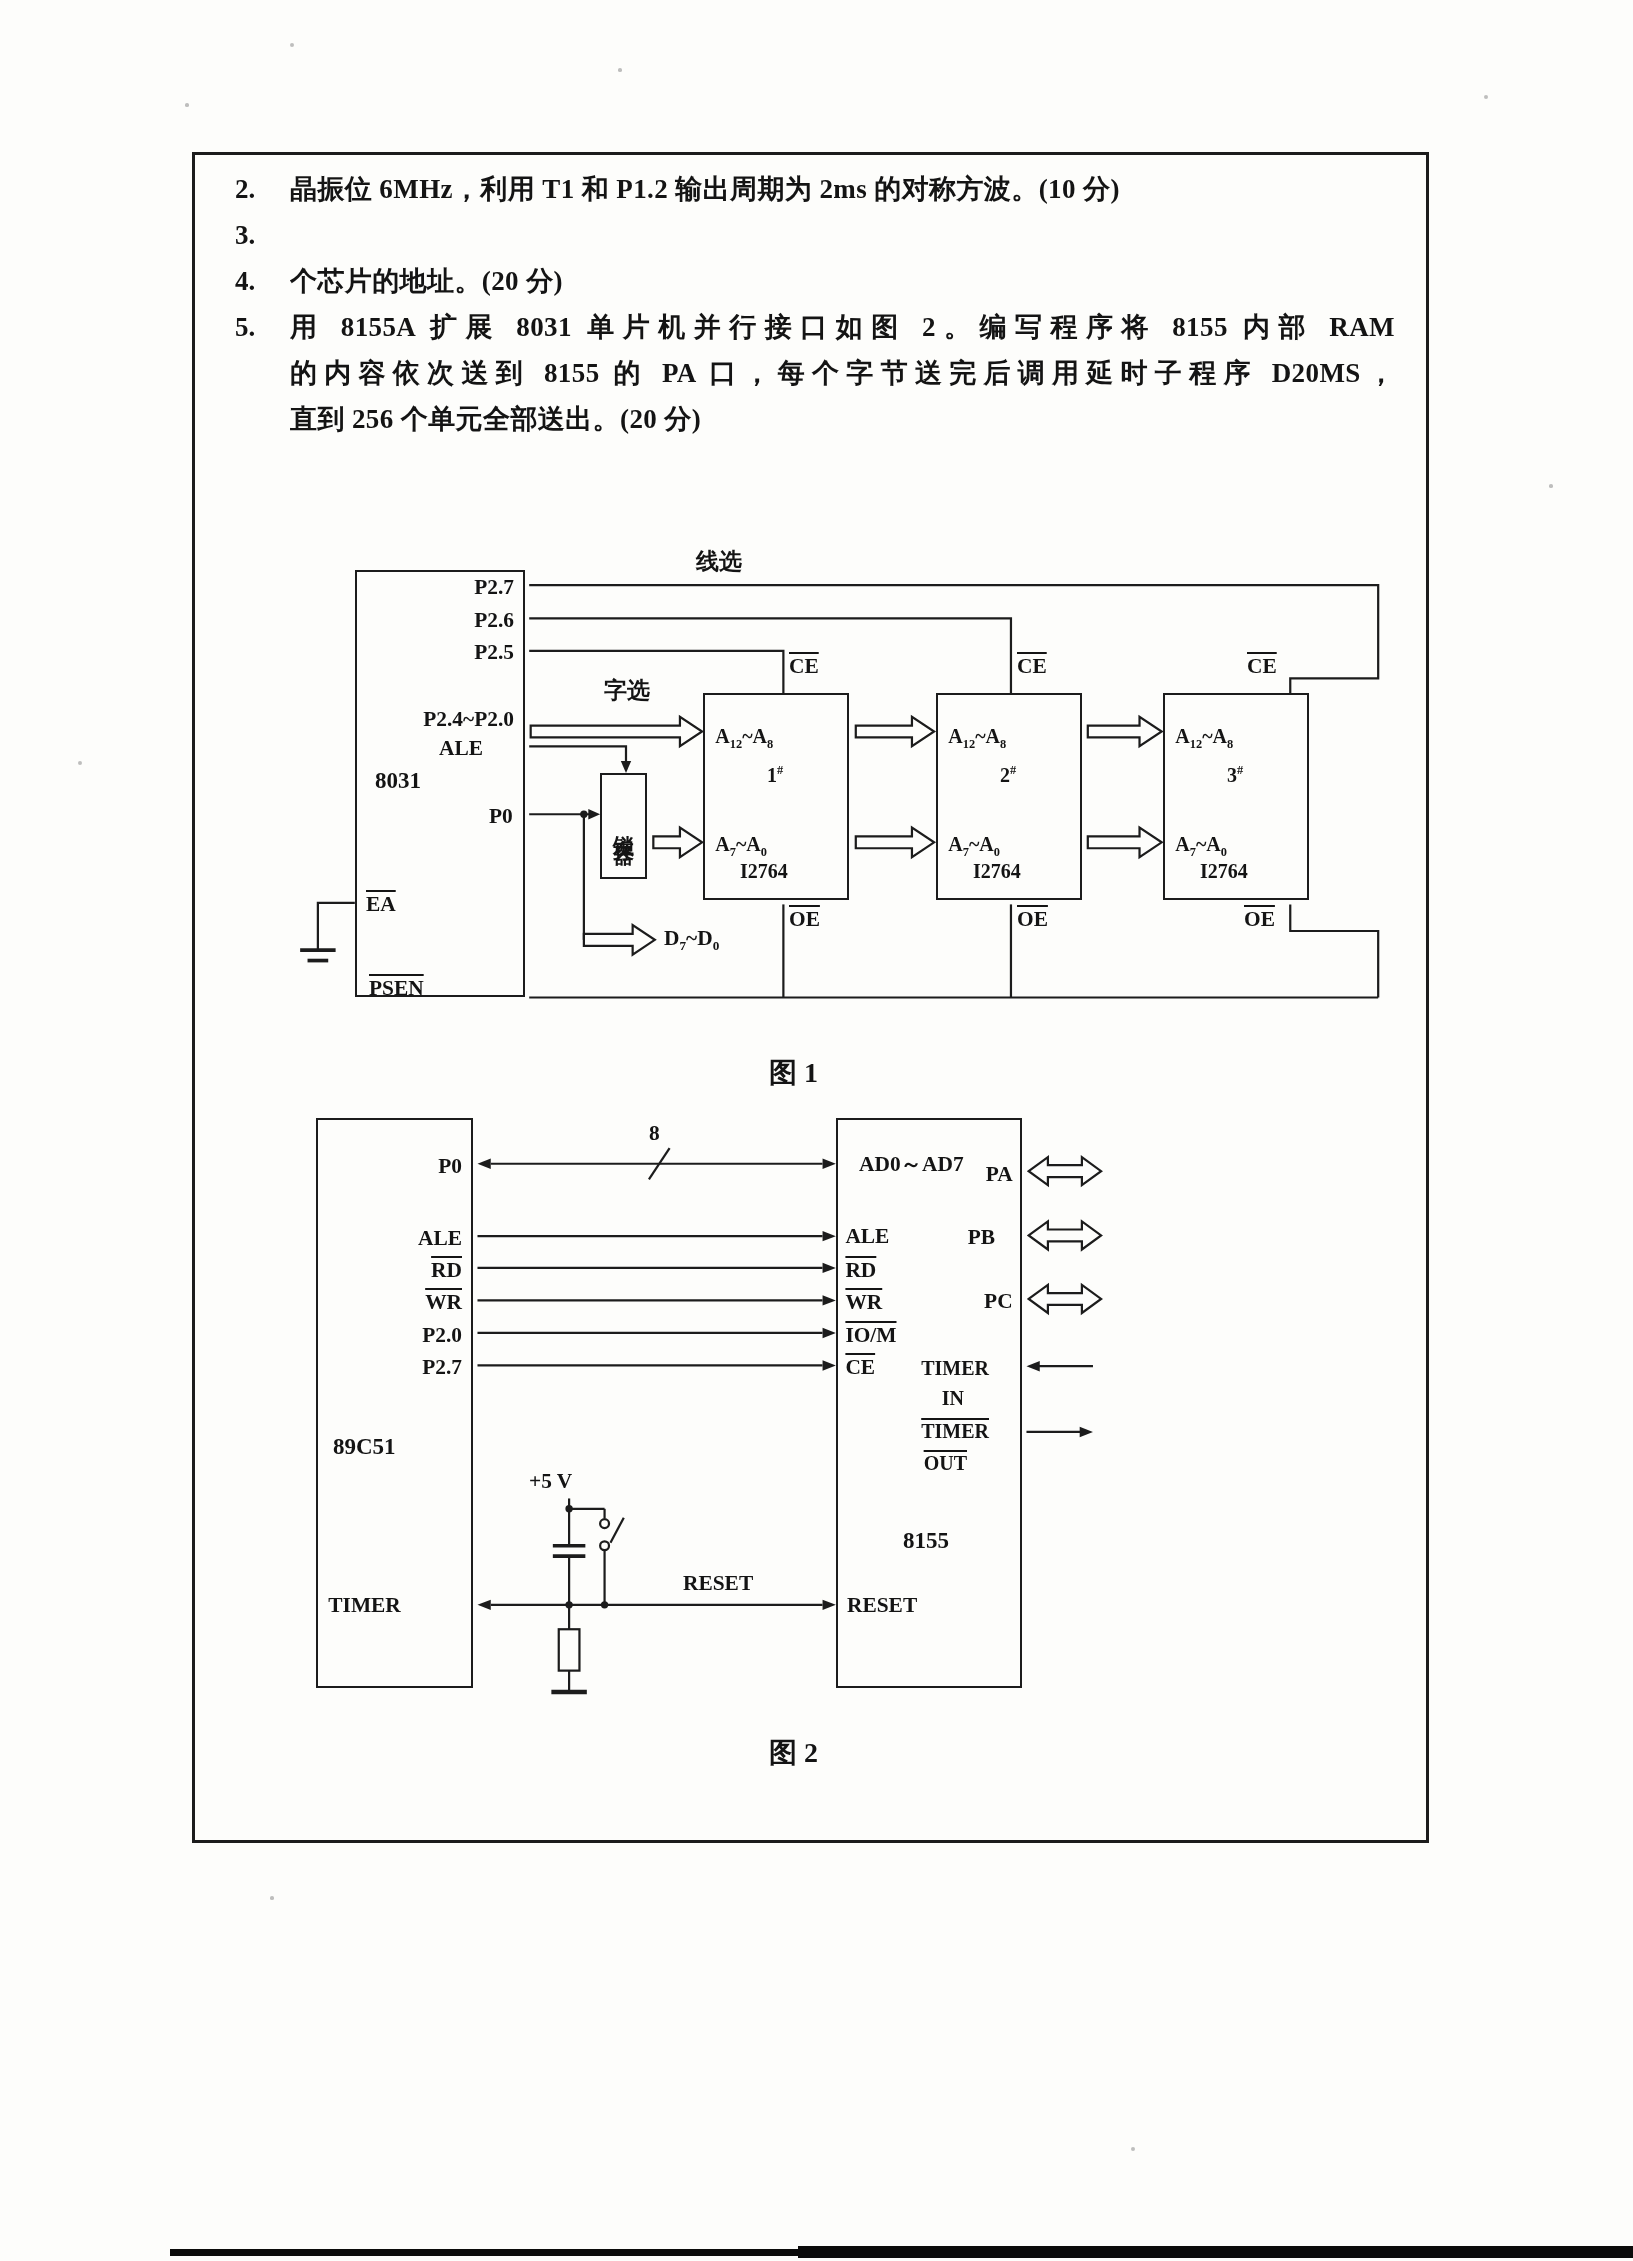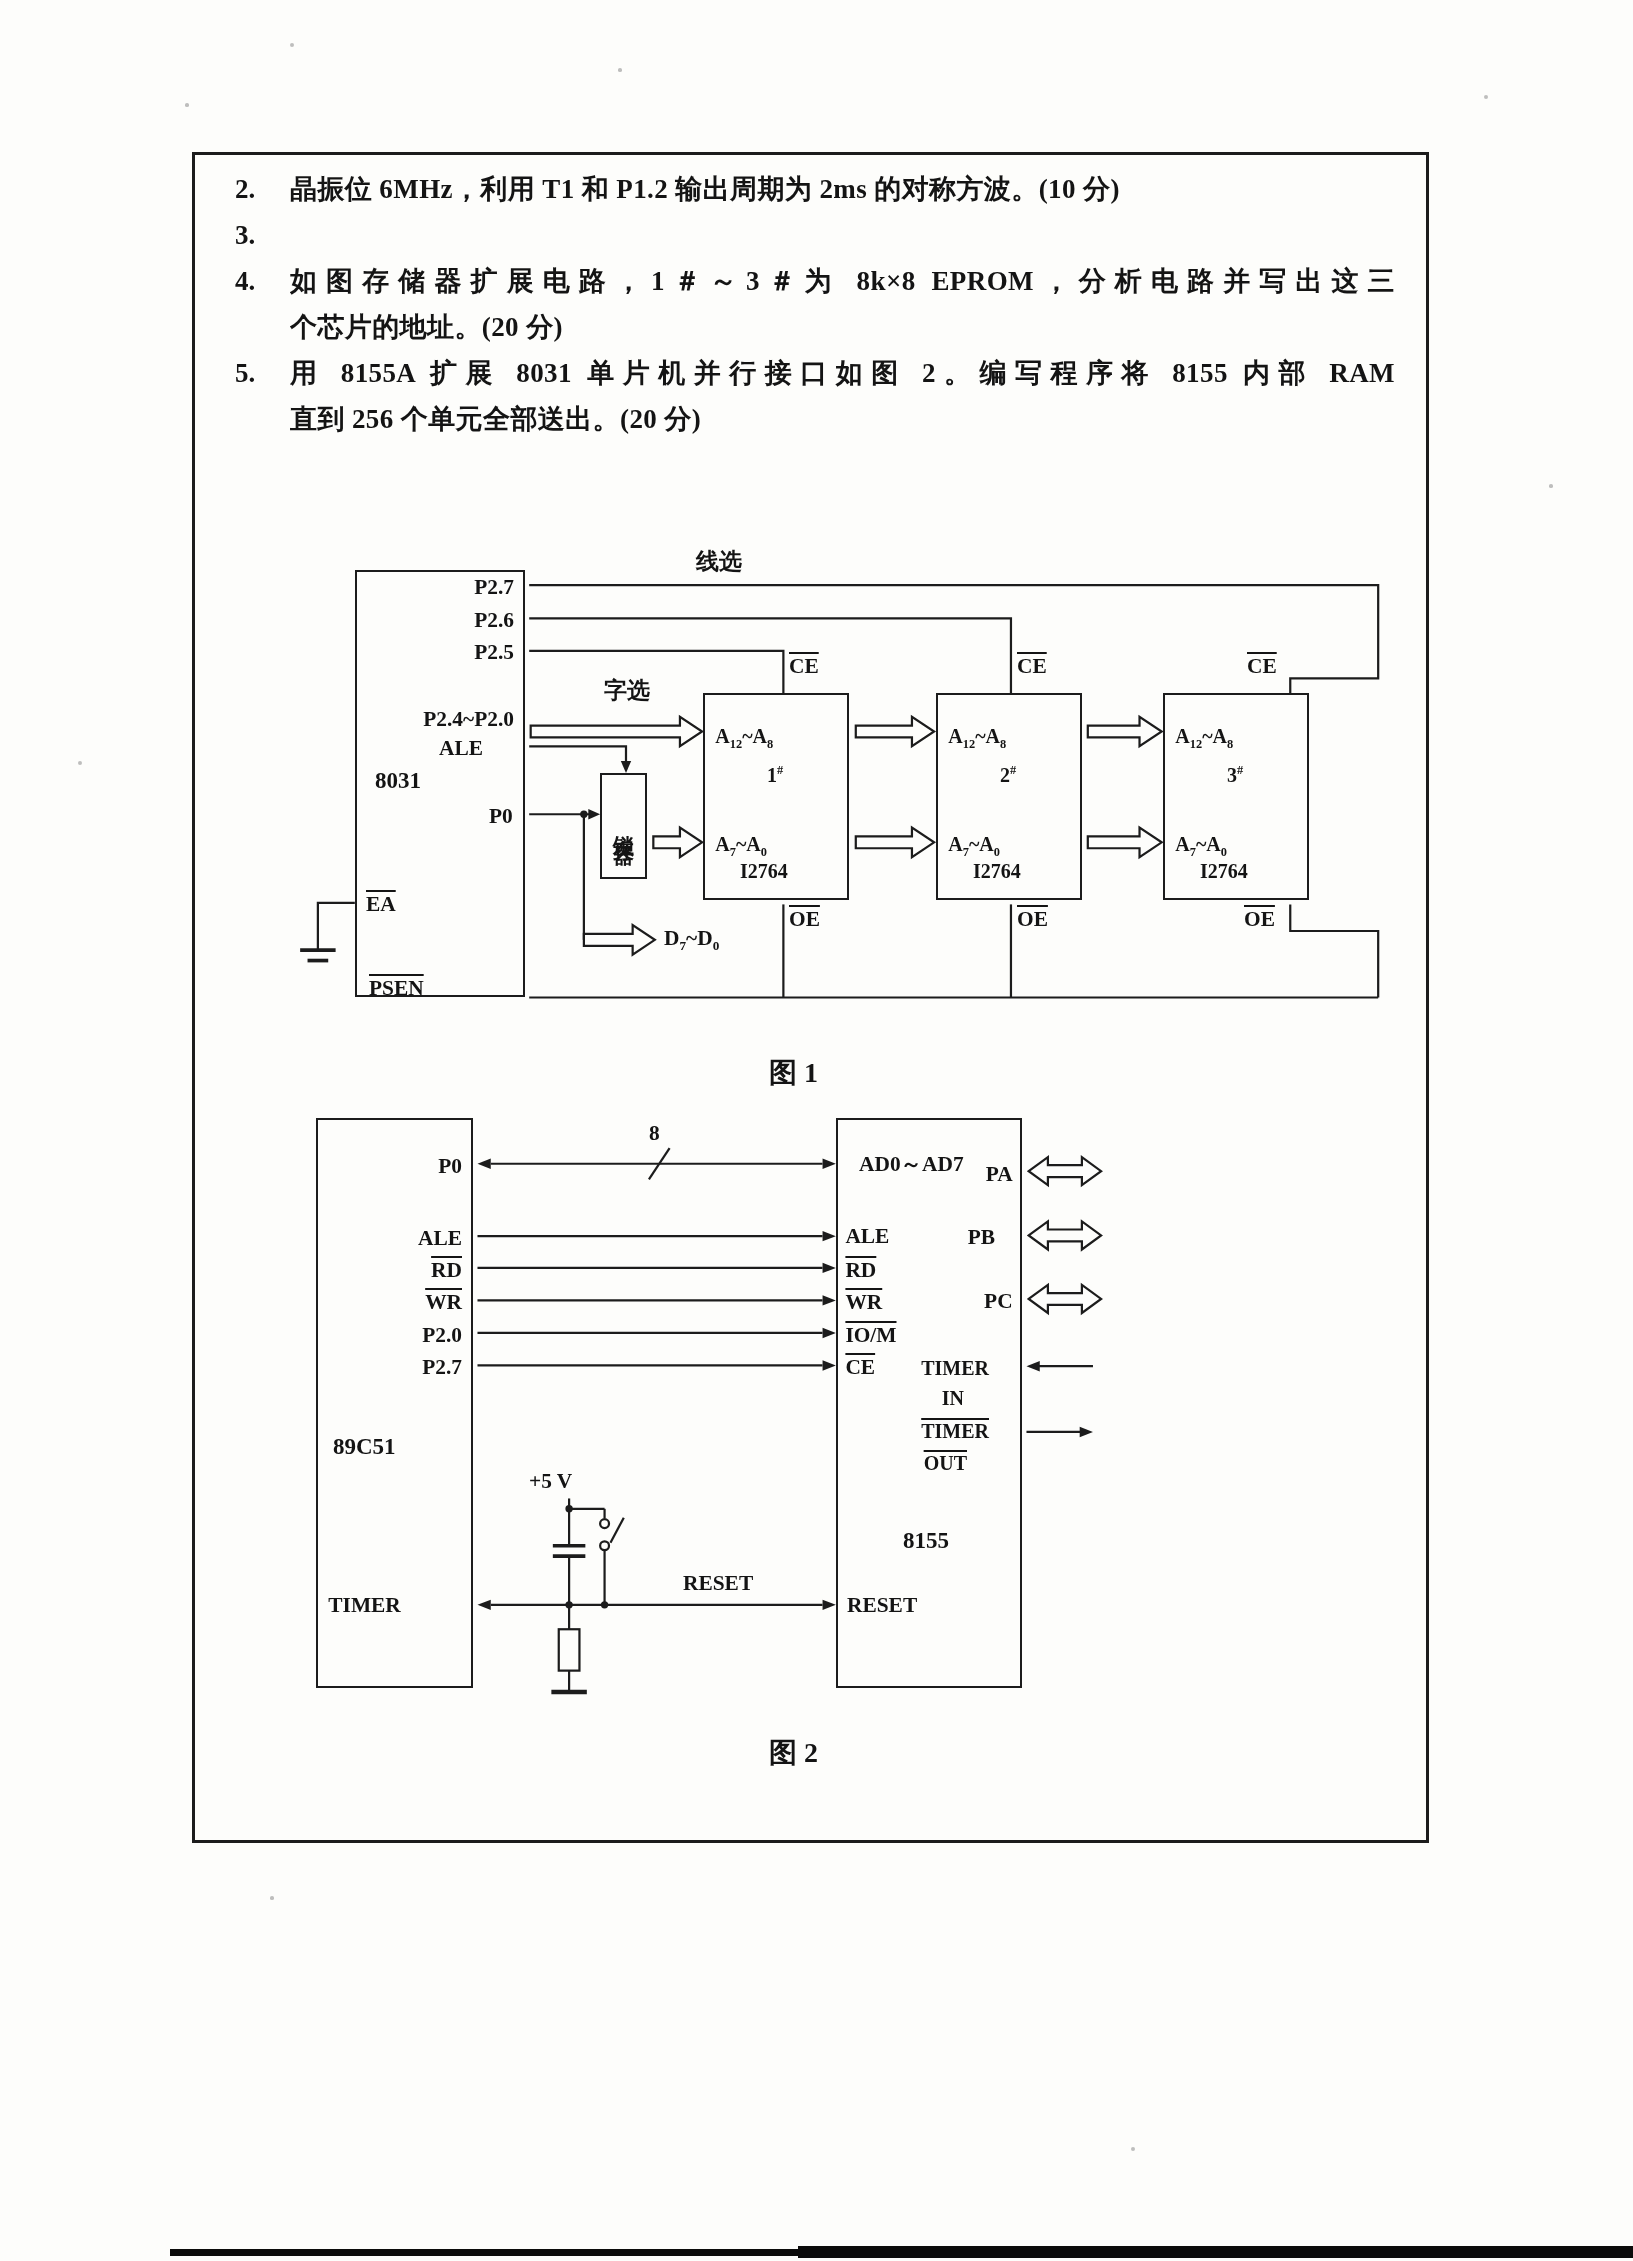--- a/index.html
+++ b/index.html
@@ -52,28 +52,28 @@
       </div>
     </div>
     <div class="qrow">
       <div class="qnum">3.</div>
       <div class="qtext">
       </div>
     </div>
     <div class="qrow">
       <div class="qnum">4.</div>
       <div class="qtext">
-        <div class="qline jline">如图存储器扩展电路，1＃～3＃为 8k×8 EPROM，分析电路并写出这三</div>
         <div class="qline">个芯片的地址。(20 分)</div>
       </div>
     </div>
     <div class="qrow">
       <div class="qnum">5.</div>
       <div class="qtext">
         <div class="qline jline">用 8155A 扩展 8031 单片机并行接口如图 2。编写程序将 8155 内部 RAM</div>
+        <div class="qline jline">的内容依次送到 8155 的 PA 口，每个字节送完后调用延时子程序 D20MS，</div>
         <div class="qline">直到 256 个单元全部送出。(20 分)</div>
       </div>
     </div>
   </div>
 
   <div class="box" style="left:355px;top:570px;width:170px;height:427px">
     <div class="lbl" style="right:9px;top:1.5px">P2.7</div>
     <div class="lbl" style="right:9px;top:35px">P2.6</div>
     <div class="lbl" style="right:9px;top:67px">P2.5</div>
     <div class="lbl" style="right:9px;top:134px">P2.4~P2.0</div>

